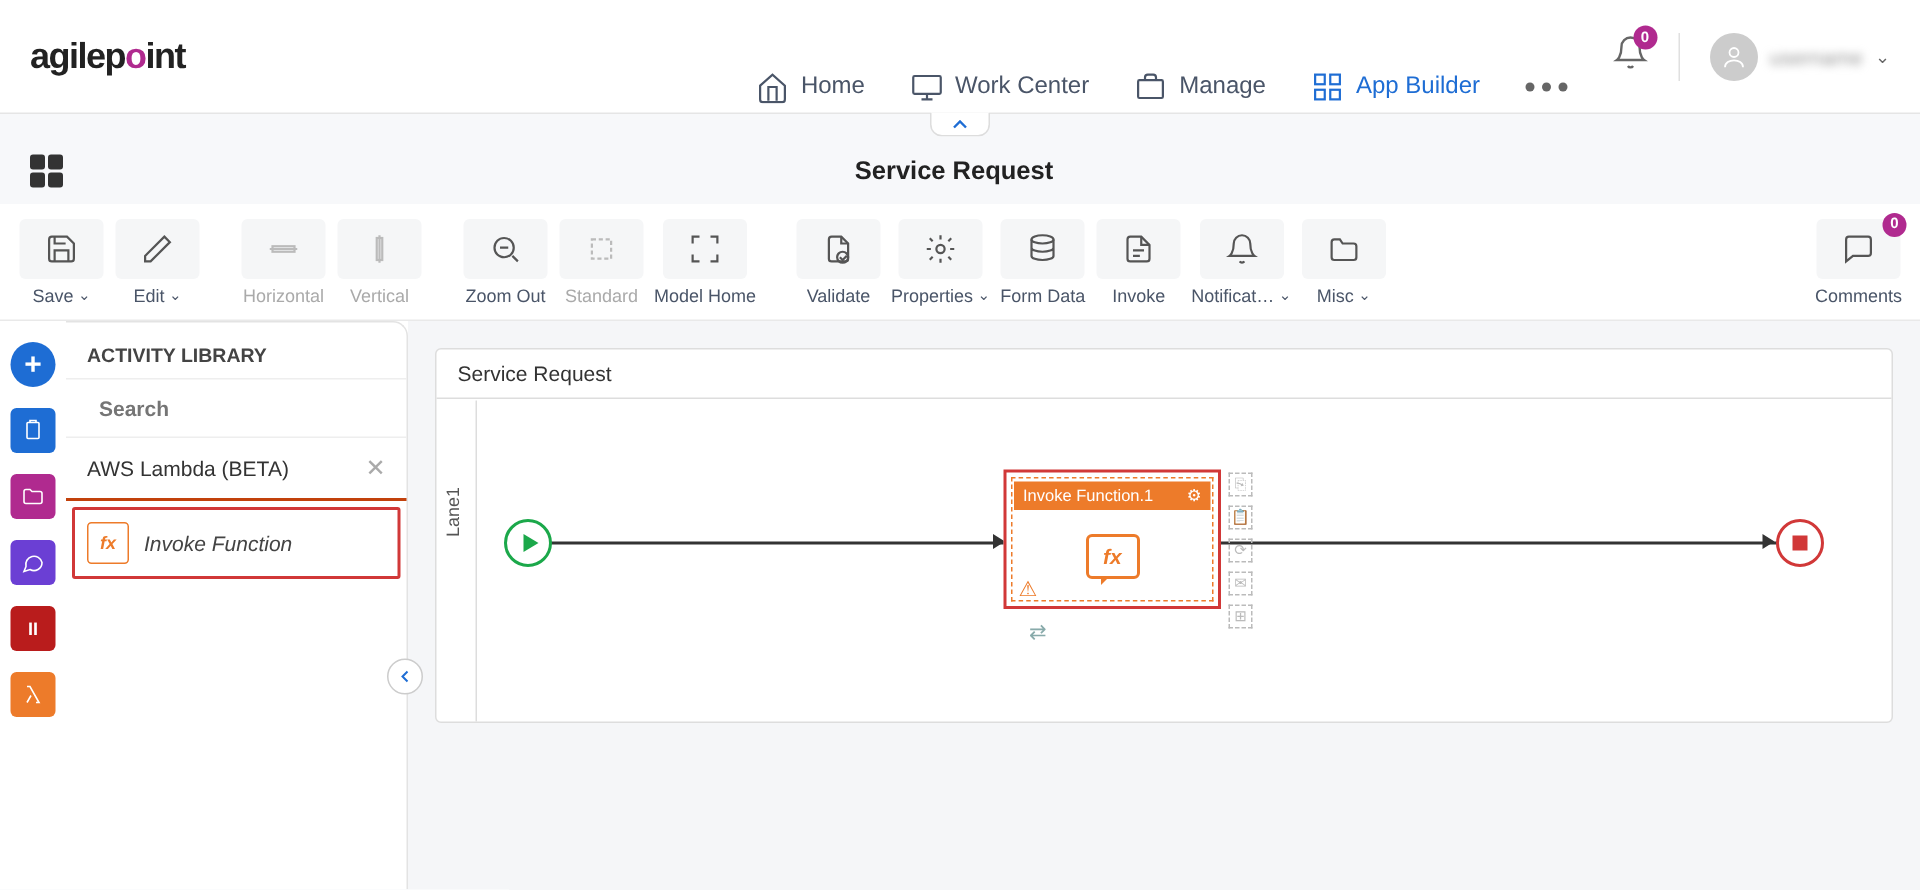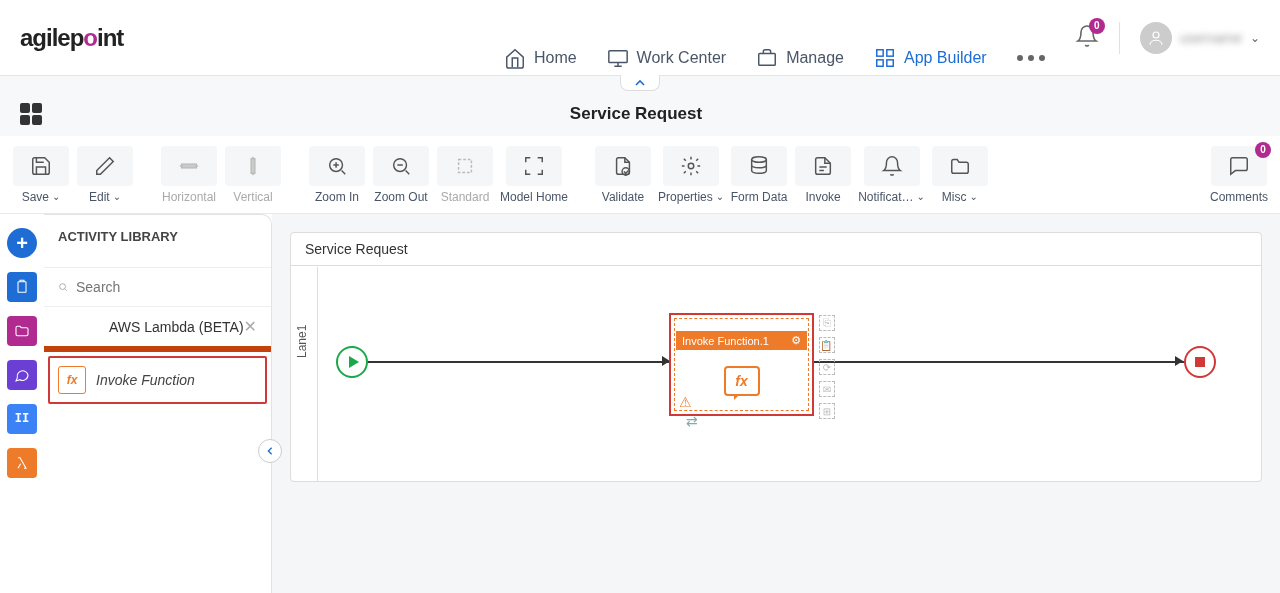--- a/index.html
+++ b/index.html
@@ -47,29 +47,29 @@
 
 .main { display: flex; height: calc(593px - 214px); position: relative; }
 
 
 .left-rail { width: 44px; background: #fff; display: flex; flex-direction: column; align-items: center; gap: 14px; padding-top: 14px; }
 .rail-btn { width: 30px; height: 30px; border-radius: 50%; display: flex; align-items: center; justify-content: center; cursor: pointer; }
 .rail-add { background: #1e6dd4; color: #fff; font-size: 20px; font-weight: bold; }
 .rail-clipboard { background: #1e6dd4; border-radius: 4px; }
 .rail-folder { background: #b02a8f; border-radius: 4px; }
 .rail-chat { background: #6b3fd4; border-radius: 4px; }
-.rail-text { background: #3b82f6; border-radius: 4px; color: #fff; font-size: 12px; font-weight: bold; font-family: Liberation Mono, monospace; }
+.rail-text { background: #b91c1c; border-radius: 4px; color: #fff; font-size: 12px; font-weight: bold; }
 .rail-lambda { background: #ed7b2a; border-radius: 4px; color: #fff; }
 
 
 .activity-lib { width: 228px; background: #fff; border-right: 1px solid #e3e3e3; border-top: 1px solid #e3e3e3; border-top-right-radius: 10px; }
-.lib-header { padding: 14px 14px 23px; font-size: 13px; font-weight: 700; color: #444; border-bottom: 1px solid #eee; }
+.lib-header { padding: 14px 14px 8px; font-size: 13px; font-weight: 700; color: #444; border-bottom: 1px solid #eee; }
 .lib-search { display: flex; align-items: center; padding: 10px 14px; border-bottom: 1px solid #eee; gap: 8px; }
-.lib-search input { border: none; outline: none; font-size: 14px; flex: 1; color: #7f1d1d; }
-.lib-category { display: flex; align-items: center; justify-content: flex-end; padding: 10px 14px; font-size: 14px; color: #333; border-bottom: 6px solid #c2410c; }
+.lib-search input { border: none; outline: none; font-size: 14px; flex: 1; color: #7f1d1d; font-weight: bold; }
+.lib-category { display: flex; align-items: center; justify-content: space-between; padding: 10px 14px; font-size: 14px; color: #333; border-bottom: 2px solid #c2410c; }
 .lib-item { display: flex; align-items: center; gap: 10px; padding: 8px 8px; margin: 4px; border: 2px solid #d13838; border-radius: 2px; cursor: grab; }
 .lib-item-icon { width: 28px; height: 28px; border: 1px solid #ed7b2a; border-radius: 3px; display: flex; align-items: center; justify-content: center; }
 .lib-item-label { font-size: 14px; color: #444; font-style: italic; }
 
 
 .panel-collapse { width: 24px; height: 24px; border: 1px solid #ccc; border-radius: 50%; background: #fff; display: flex; align-items: center; justify-content: center; position: absolute; left: 258px; top: 225px; cursor: pointer; color: #1e6dd4; z-index: 10; }
 
 
 .canvas-area { flex: 1; background: #f5f6f8; padding: 18px; overflow: auto; }
 .canvas { background: #fff; border: 1px solid #ddd; border-radius: 4px; min-height: 250px; position: relative; }
@@ -80,21 +80,21 @@
 
 .process-line { position: absolute; top: 128px; left: 64px; right: 60px; height: 2px; background: #333; }
 .start-node { position: absolute; left: 45px; top: 113px; width: 32px; height: 32px; border: 2px solid #1ba84a; border-radius: 50%; background: #fff; display: flex; align-items: center; justify-content: center; cursor: pointer; }
 .start-node::after { content: ""; width: 0; height: 0; border-left: 10px solid #1ba84a; border-top: 6px solid transparent; border-bottom: 6px solid transparent; margin-left: 3px; }
 .end-node { position: absolute; right: 45px; top: 113px; width: 32px; height: 32px; border: 2px solid #d13838; border-radius: 50%; background: #fff; display: flex; align-items: center; justify-content: center; cursor: pointer; }
 .end-node::after { content: ""; width: 10px; height: 10px; background: #d13838; }
 .arrow-right { position: absolute; top: 123px; width: 0; height: 0; border-left: 8px solid #333; border-top: 5px solid transparent; border-bottom: 5px solid transparent; }
 
 .task-node { position: absolute; left: 378px; top: 80px; width: 145px; border: 2px solid #d13838; background: #fff; cursor: move; }
 .task-dashed { position: absolute; inset: 3px; border: 1px dashed #ed7b2a; }
-.task-header { background: #ed7b2a; color: #fff; font-size: 11px; padding: 3px 6px; display: flex; justify-content: space-between; align-items: center; position: relative; z-index: 1; margin: 16px 5px 0; }
+.task-header { background: #ed7b2a; color: #fff; font-size: 11px; padding: 3px 6px; display: flex; justify-content: space-between; align-items: center; position: relative; z-index: 1; margin: 6px 5px 0; }
 .task-body { height: 56px; display: flex; align-items: center; justify-content: center; position: relative; z-index: 1; margin: 3px 5px 5px; background: rgba(255,255,255,0.3); }
 .task-fx { width: 36px; height: 30px; border: 2px solid #ed7b2a; border-radius: 4px; display: flex; align-items: center; justify-content: center; color: #ed7b2a; font-style: italic; font-size: 14px; font-weight: bold; position: relative; }
 .task-fx::after { content: ""; position: absolute; bottom: -6px; left: 8px; width: 0; height: 0; border-top: 6px solid #ed7b2a; border-right: 6px solid transparent; }
 .task-warn { position: absolute; bottom: 4px; left: 8px; color: #ed7b2a; font-size: 14px; z-index: 2; }
 
 
 .side-handles { position: absolute; top: 82px; display: flex; flex-direction: column; gap: 6px; }
 .side-handles.sh-right { left: 528px; }
 .side-handle { width: 16px; height: 16px; border: 1px dashed #bbb; color: #bbb; font-size: 10px; display: flex; align-items: center; justify-content: center; cursor: pointer; }
 .below-handle { position: absolute; left: 395px; top: 180px; color: #8aa; font-size: 14px; cursor: pointer; }
@@ -220,29 +220,20 @@
   <div class="tool-btn">
     <div class="tool-icon-box disabled">
         <svg viewBox="0 0 24 24">
           <rect x="10" y="4" width="4" height="16"></rect>
           <path d="M12 2v20"></path>
         </svg>
       </div>
     <div class="tool-label disabled">Vertical</div>
   </div>
   <div style="width:14px"></div>
-  <div class="tool-btn">
-    <div class="tool-icon-box">
-        <svg viewBox="0 0 24 24">
-          <circle cx="11" cy="11" r="7"></circle>
-          <path d="M21 21l-4-4M11 8v6M8 11h6"></path>
-        </svg>
-      </div>
-    <div class="tool-label">Zoom In</div>
-  </div>
   <div class="tool-btn">
     <div class="tool-icon-box">
         <svg viewBox="0 0 24 24">
           <circle cx="11" cy="11" r="7"></circle>
           <path d="M21 21l-4-4M8 11h6"></path>
         </svg>
       </div>
     <div class="tool-label">Zoom Out</div>
   </div>
   <div class="tool-btn">

